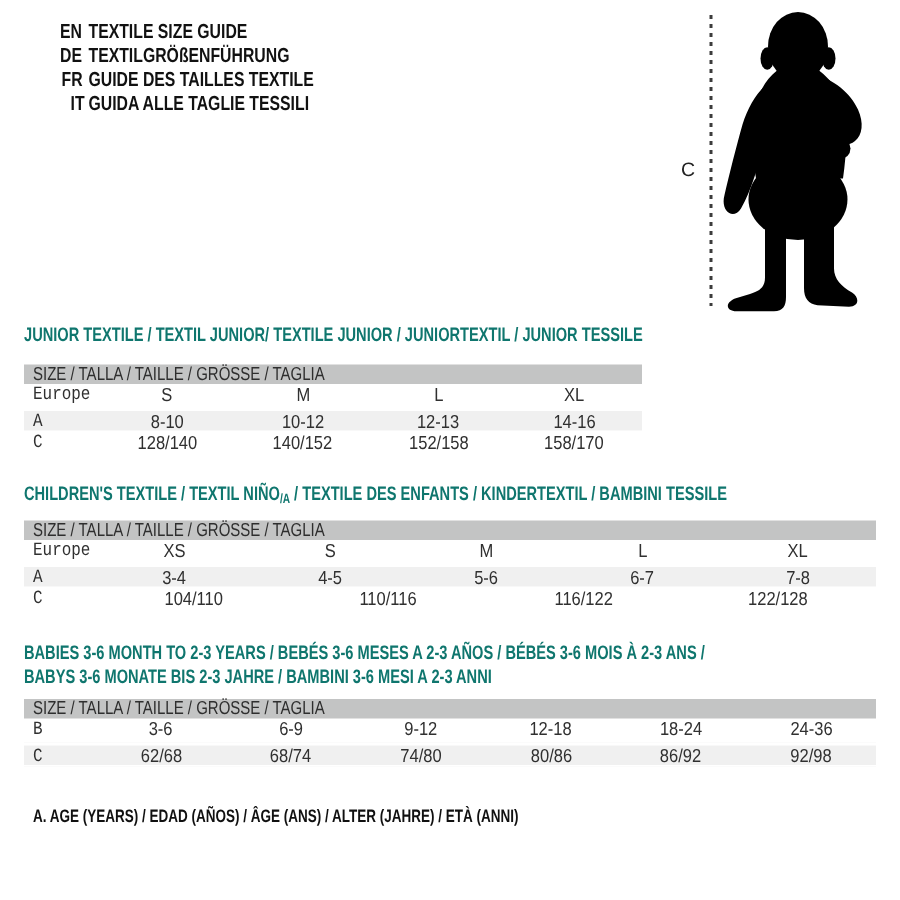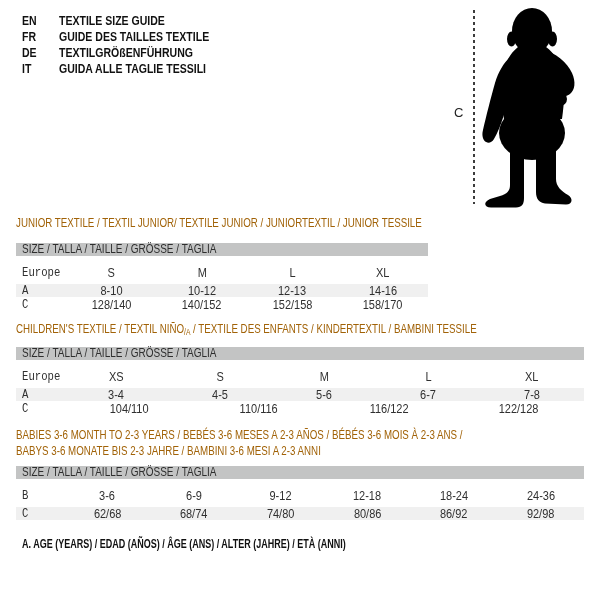--- a/index.html
+++ b/index.html
@@ -5,41 +5,41 @@
   html,body { margin:0; padding:0; background:#fff; }
   .canvas {
     position:relative; width:600px; height:600px; background:#ffffff;
     font-family:"Liberation Sans", sans-serif; color:#111; overflow:hidden;
   }
   .cond { display:inline-block; white-space:nowrap; transform-origin:0 50%; }
 
   
   .lang-list { position:absolute; left:22px; top:13px; }
   .lang-row { display:flex; height:16px; line-height:16px; font-weight:bold; font-size:13.5px; }
-  .lang-code { width:37px; }
+  .lang-code { width:37px;text-align:right; }
   .lang-row .cond { transform:scaleX(.78); }
 
   
   .fig-line {
     position:absolute; left:473px; top:10px; width:2px; height:194px;
     background:repeating-linear-gradient(to bottom,#3c3c3c 0 3px,transparent 3px 6px);
   }
   .fig-label { position:absolute; left:454px; top:105px; font-size:13px; color:#222; }
   .baby-svg { position:absolute; left:478px; top:5px; }
 
   
-  .s-head { position:absolute; left:16px; font-weight:normal; font-size:13px; line-height:15.5px; white-space:nowrap; color:#a16207; }
+  .s-head { position:absolute; left:16px; font-weight:bold; font-size:13px; line-height:15.5px; white-space:nowrap; color:#0f766e; }
   .s-head .cond { transform:scaleX(.75); }
   .s-head .sub { font-size:9px; vertical-align:-2px; }
 
   
   .size-table { position:absolute; font-size:12.5px; color:#303030; }
   .size-table .bar {
     height:13px; line-height:13px; background:#c3c4c4; color:#2e2e2e;
-    padding-left:6px; margin-bottom:10px;
+    padding-left:6px; margin-bottom:0;
   }
   .size-table .bar .cond { transform:scaleX(.8); }
   .trow { display:flex; height:16px; line-height:15px; box-sizing:border-box; }
   .trow.stripe { background:#f0f0f0; border-top:2px solid #fff; border-bottom:1px solid #fff; }
   .lbl { padding-left:6px; box-sizing:border-box;font-family:Liberation Mono, monospace; }
   .t1 .lbl { width:50px; } .t2 .lbl, .t3 .lbl { width:48px; }
   .lbl .cond { transform:scaleX(.85); }
   .cell { flex:1; text-align:center; }
   .cell .cond { transform:scaleX(.88); transform-origin:50% 50%; }
 
@@ -52,26 +52,26 @@
 <body>
 
 <div class="canvas">
 
   <div class="lang-list">
     <div class="lang-row">
       <span class="lang-code"><span class="cond">EN</span></span>
       <span class="cond">TEXTILE SIZE GUIDE</span>
     </div>
     <div class="lang-row">
+      <span class="lang-code"><span class="cond">DE</span></span>
+      <span class="cond">TEXTILGRÖßENFÜHRUNG</span>
+    </div>
+    <div class="lang-row">
       <span class="lang-code"><span class="cond">FR</span></span>
       <span class="cond">GUIDE DES TAILLES TEXTILE</span>
-    </div>
-    <div class="lang-row">
-      <span class="lang-code"><span class="cond">DE</span></span>
-      <span class="cond">TEXTILGRÖßENFÜHRUNG</span>
     </div>
     <div class="lang-row">
       <span class="lang-code"><span class="cond">IT</span></span>
       <span class="cond">GUIDA ALLE TAGLIE TESSILI</span>
     </div>
   </div>
 
   <div class="fig-line"></div>
   <div class="fig-label">C</div>
   <svg class="baby-svg" width="100" height="205" viewBox="0 0 100 205" aria-hidden="true">

